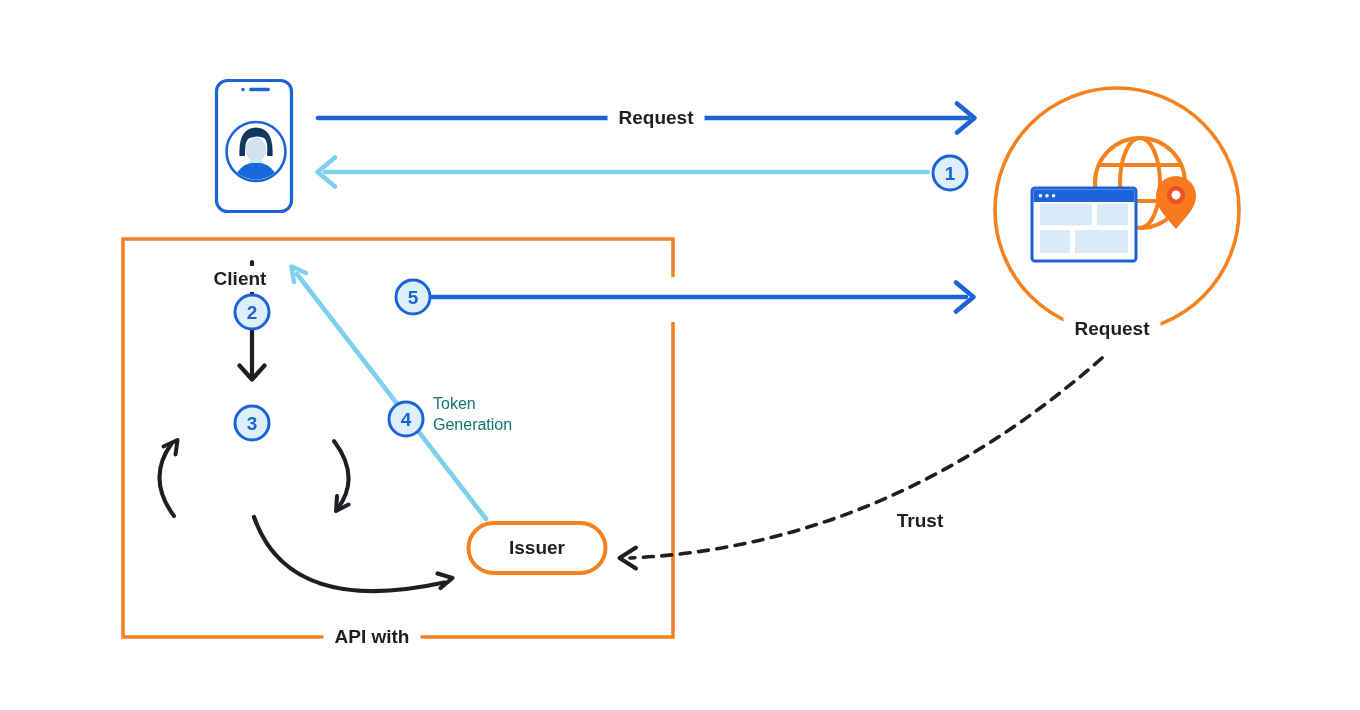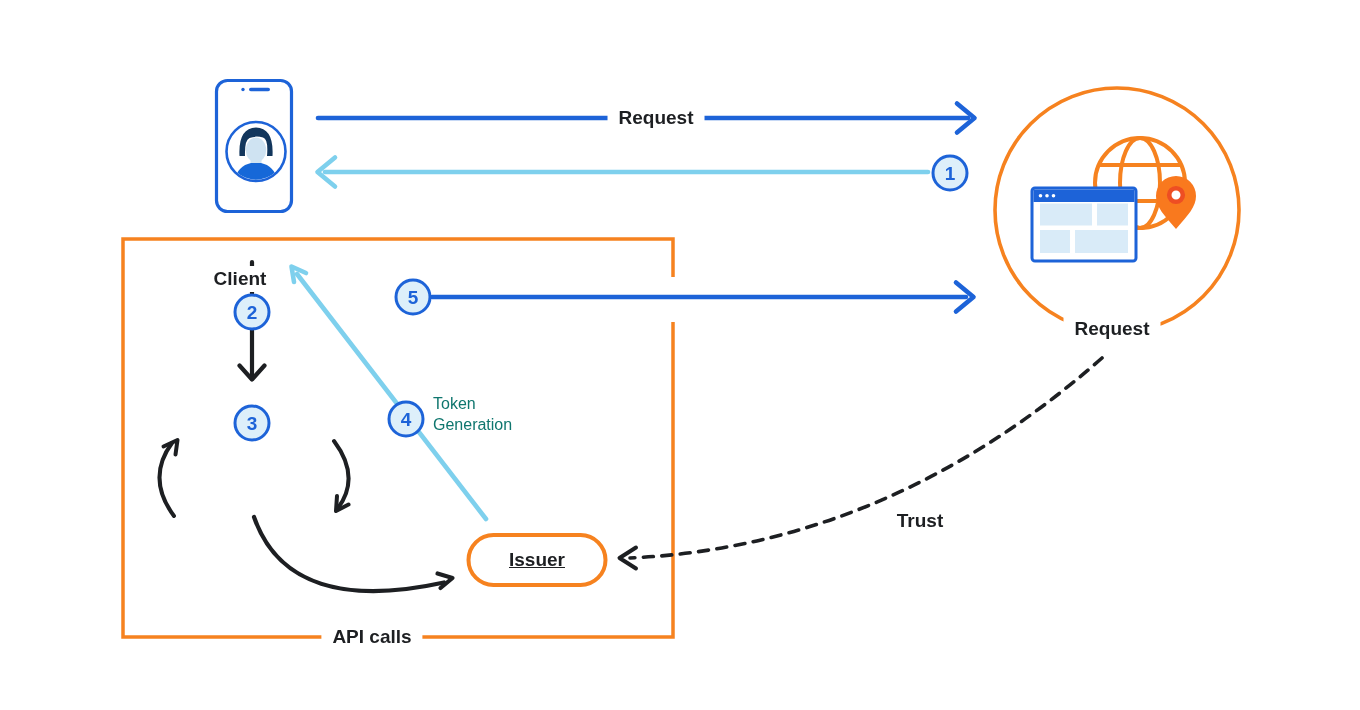--- a/index.html
+++ b/index.html
@@ -148,28 +148,28 @@
   <div class="tg">
     <div>Token</div>
     <div>Generation</div>
   </div>
 
   <div class="lbl" style="left:920px;top:491px;margin-top:30px;">
     <span>Trust</span>
   </div>
 
   <div class="lbl" style="left:372px;top:637px;">
-    <span>API calls</span>
+    <span>API with</span>
   </div>
 
   <div class="lbl" style="left:1112px;top:329px;">
     <span>Request</span>
   </div>
 
-  <div class="pill issuer" style="left: 537px; top: 560px; position: absolute; text-decoration: underline;">
+  <div class="pill issuer" style="left: 537px; top: 548px; position: absolute;">
     <span>Issuer</span>
   </div>
 
   <div class="step" style="left:950px;top:173px;">
     <span>1</span>
   </div>
   <div class="step" style="left:252px;top:312px;">
     <span>2</span>
   </div>
   <div class="step" style="left:252px;top:423px;">

